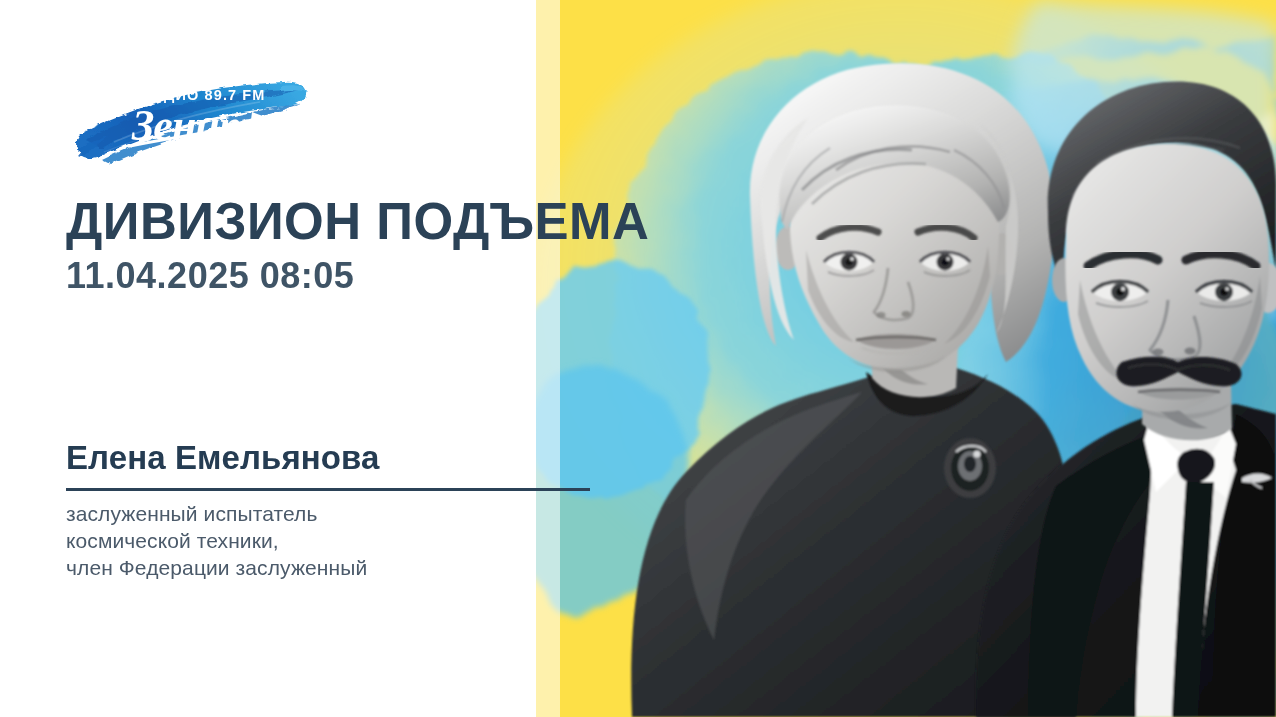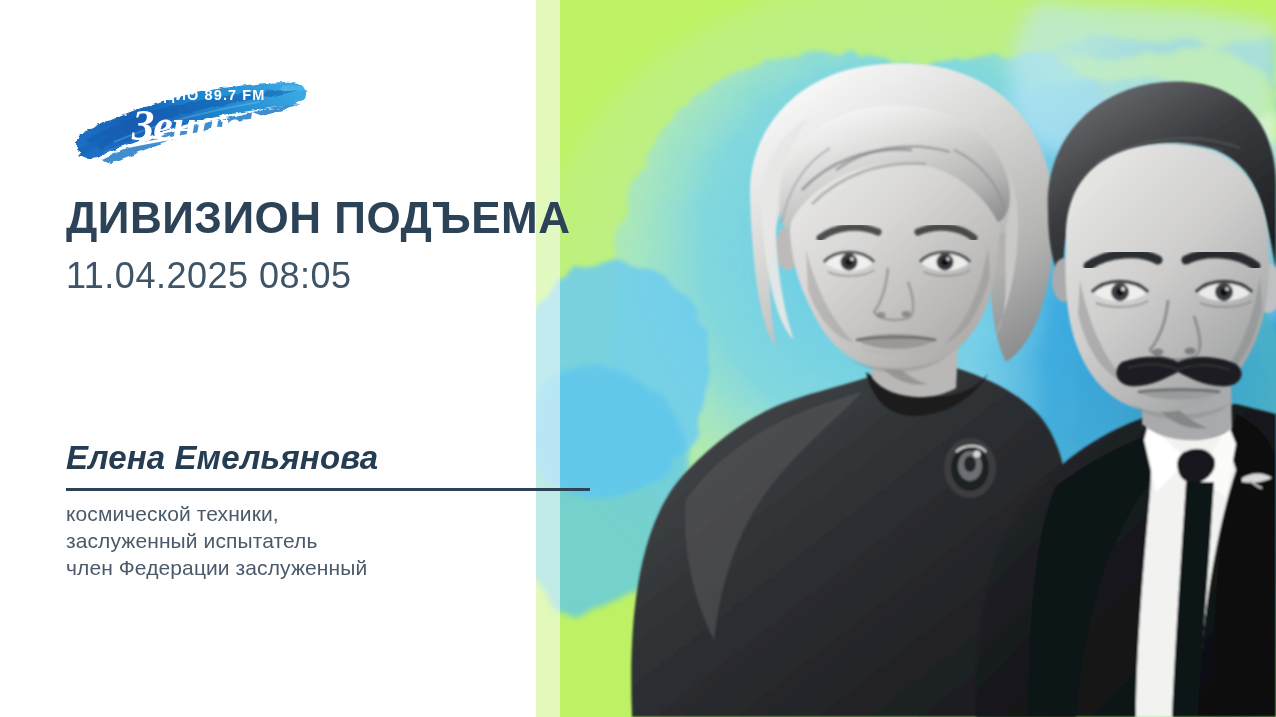--- a/index.html
+++ b/index.html
@@ -4,50 +4,50 @@
 <title>Дивизион подъема</title>
 <style>
   * { margin:0; padding:0; box-sizing:border-box; }
   html,body{
     width:1276px; height:717px; overflow:hidden;
     background:#ffffff;
     font-family:"Liberation Sans", sans-serif;
   }
   #poster{
     position:relative; width:1276px; height:717px;
-    background:#bef264; overflow:hidden;
+    background:#fde047; overflow:hidden;
   }
 
   
   .wc-layer{ position:absolute; inset:0; overflow:hidden; pointer-events:none; }
 
   
   .logo-wrap{
     position:absolute; left:74px; top:68px;
     width:236px; height:100px;
   }
   .logo-wrap svg{ display:block; width:100%; height:100%; }
 
   
   .headline{
     position:absolute; left:66px; top:196px;
-    font-size:44px; font-weight:bold; letter-spacing:0.5px;
+    font-size:51px; font-weight:bold; letter-spacing:0.5px;
     color:#2b4257; line-height:1.0; white-space:nowrap;
   }
   .date-line{
     position:absolute; left:66px; top:258px;
-    font-size:36px; font-weight:normal; letter-spacing:0.5px;
+    font-size:36px; font-weight:bold; letter-spacing:0.5px;
     color:#3f5466; line-height:1.0; white-space:nowrap;
   }
 
   
   .guests{ position:absolute; left:66px; top:440px; width:540px; }
   .guest-name{
     font-size:33px; font-weight:bold; color:#253c52;
-    line-height:1.12; white-space:nowrap; letter-spacing:0.1px;font-style:italic;
+    line-height:1.12; white-space:nowrap; letter-spacing:0.1px;
   }
   .guest-role{
     font-size:21px; font-weight:normal; color:#4b5a6a;
     line-height:1.28; letter-spacing:0.1px;
   }
   .guest-divider{
     width:524px; height:3px; background:#2b4257;
     margin:11px 0 10px 0;
   }
   .guest-block-2 .guest-name{ margin-bottom:1px; }
@@ -459,20 +459,20 @@
 
   <div class="guests">
 
     <div class="guest-block guest-block-1">
       <div class="guest-name">Елена Емельянова</div>
     </div>
 
     <div class="guest-divider"></div>
 
     <div class="guest-block guest-block-2">
+      <div class="guest-role">заслуженный испытатель</div>
       <div class="guest-role">космической техники,</div>
-      <div class="guest-role">заслуженный испытатель</div>
       <div class="guest-role">член Федерации заслуженный</div>
     </div>
 
   </div>
 
 </div>
 
 </body></html>

